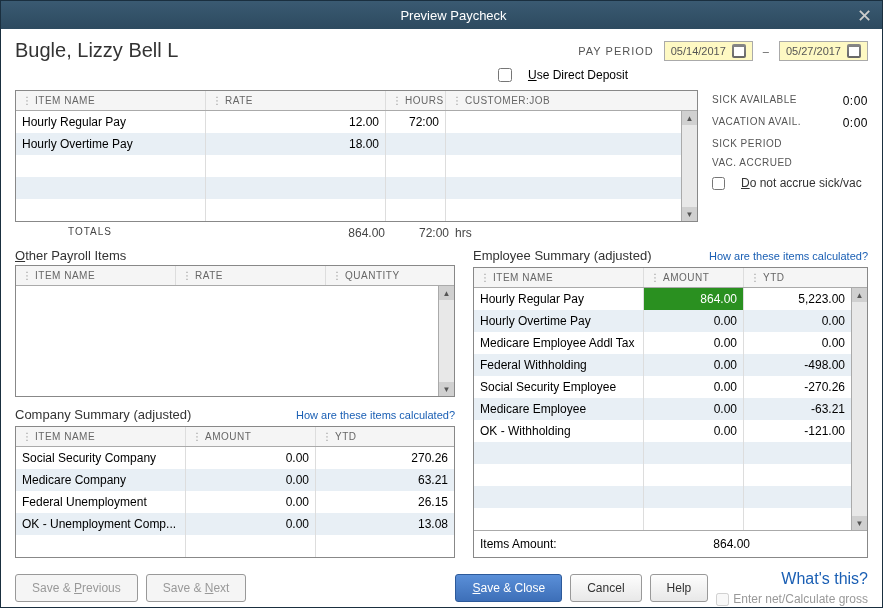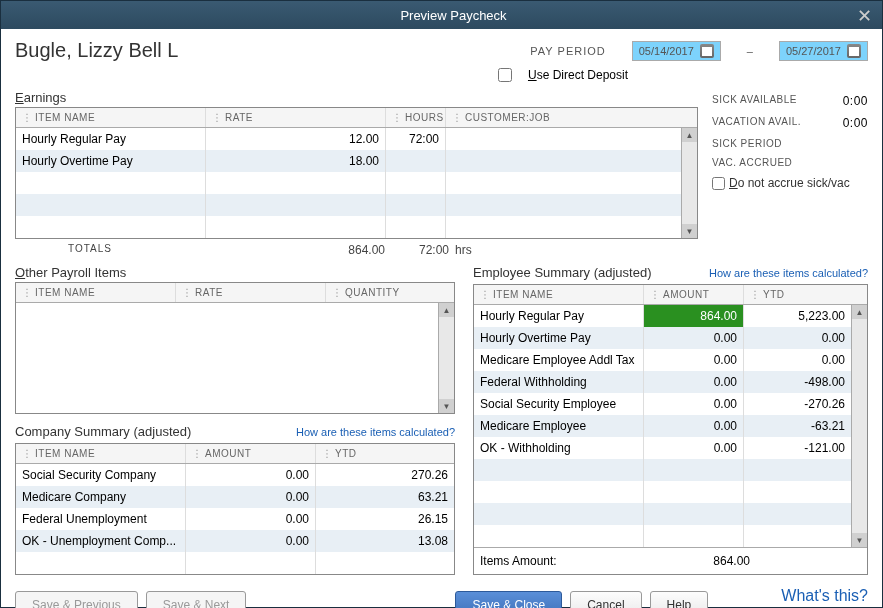--- a/index.html
+++ b/index.html
@@ -4,23 +4,23 @@
 <style>
 * { box-sizing: border-box; margin: 0; padding: 0; }
 body { font-family: Arial, sans-serif; font-size: 12px; background: #2d4a5f; width: 883px; height: 608px; overflow: hidden; }
 .window { background: #fff; width: 100%; height: 100%; border: 1px solid #1a2f3f; }
 .titlebar { background: linear-gradient(#3a5a72, #2d4a5f); color: #fff; height: 28px; display: flex; align-items: center; justify-content: center; position: relative; font-size: 13px; padding-left: 24px; }
 .titlebar .close { position: absolute; right: 10px; top: 4px; font-size: 18px; cursor: pointer; color: #ccc; }
 .content { padding: 10px 14px; background: #fff; height: calc(100% - 28px); display: flex; flex-direction: column; }
 
 .header-row { display: flex; align-items: center; justify-content: space-between; margin-bottom: 6px; }
 .emp-name { font-size: 20px; color: #333; }
-.pay-period { display: flex; align-items: center; gap: 26px; font-size: 11px; color: #555; }
+.pay-period { display: flex; align-items: center; gap: 10px; font-size: 11px; color: #555; }
 .pay-period-label { letter-spacing: 1px; font-variant: small-caps; }
-.date-box { display: inline-flex; align-items: center; border: 1px solid #aaa; padding: 2px 6px; background: #7dd3fc; gap: 6px; }
+.date-box { display: inline-flex; align-items: center; border: 1px solid #aaa; padding: 2px 6px; background: #fef9c3; gap: 6px; }
 .cal-icon { width: 14px; height: 14px; display: inline-block; background: linear-gradient(#888, #666); border-radius: 2px; position: relative; }
 .cal-icon::after { content:''; position:absolute; top:3px; left:2px; right:2px; bottom:2px; background:#fff; }
 
 .deposit-row { display: flex; justify-content: flex-end; align-items: center; margin-bottom: 8px; padding-right: 240px; }
 .checkbox { display: inline-flex; align-items: center; gap: 16px; }
 .checkbox input { width: 14px; height: 14px; }
 .u { text-decoration: underline; }
 
 .section-label { font-size: 13px; color: #333; margin-bottom: 2px; }
 
@@ -38,21 +38,21 @@
 .scroll-stub { width: 16px; background: #e8e8e8; border-left: 1px solid #aaa; position: relative; }
 .scroll-stub .arrow { position: absolute; left: 0; right: 0; height: 14px; background: #d0d0d0; display:flex; align-items:center; justify-content:center; font-size:8px; color:#555;}
 .scroll-stub .arrow.top { top: 0; }
 .scroll-stub .arrow.bot { bottom: 0; }
 
 .earnings-wrap { display: flex; }
 .earnings-main { flex: 1; }
 .sick-panel { width: 170px; padding-left: 14px; padding-top: 4px; font-size: 11px; color: #555; }
 .sick-row { display: flex; justify-content: space-between; margin-bottom: 8px; font-variant: small-caps; letter-spacing: 0.5px; font-size: 10px;}
 .sick-row .val { color: #000; font-variant: normal; font-size: 12px; }
-.accrue-row { display: flex; align-items: center; gap: 4px; margin-top: 4px; font-size: 12px; color: #333; }
+.accrue-row { display: flex; align-items: center; gap: 16px; margin-top: 4px; font-size: 12px; color: #333; }
 
 .totals-row { display: flex; font-size: 12px; color: #444; padding: 4px 0 8px 0; }
 .totals-row .lbl { font-variant: small-caps; letter-spacing: 1px; font-size: 10px; }
 
 .mid-section { display: flex; gap: 18px; }
 .mid-left { width: 440px; }
 .mid-right { flex: 1; }
 
 .link { color: #1a5fb4; font-size: 11px; }
 
@@ -98,21 +98,20 @@
 
     <div class="deposit-row">
       <label class="checkbox">
         <input type="checkbox" style="">
         <span><span class="u">U</span><span>se Direct Deposit</span></span>
       </label>
     </div>
 
     <div class="earnings-wrap">
       <div class="earnings-main">
-        <div class="section-label"><span class="u">E</span>arnings</div>
         <div class="grid">
           <div class="grid-header">
             <div class="col" style="width:190px"><span class="dots">⋮</span><span>ITEM NAME</span></div>
             <div class="col" style="width:180px"><span class="dots">⋮</span><span>RATE</span></div>
             <div class="col" style="width:60px"><span class="dots">⋮</span><span>HOURS</span></div>
             <div class="col" style="flex:1"><span class="dots">⋮</span><span>CUSTOMER:JOB</span></div>
           </div>
           <div style="display:flex;">
             <div class="grid-body" style="flex:1" id="earnings-body">
                 <div class="grid-row">

